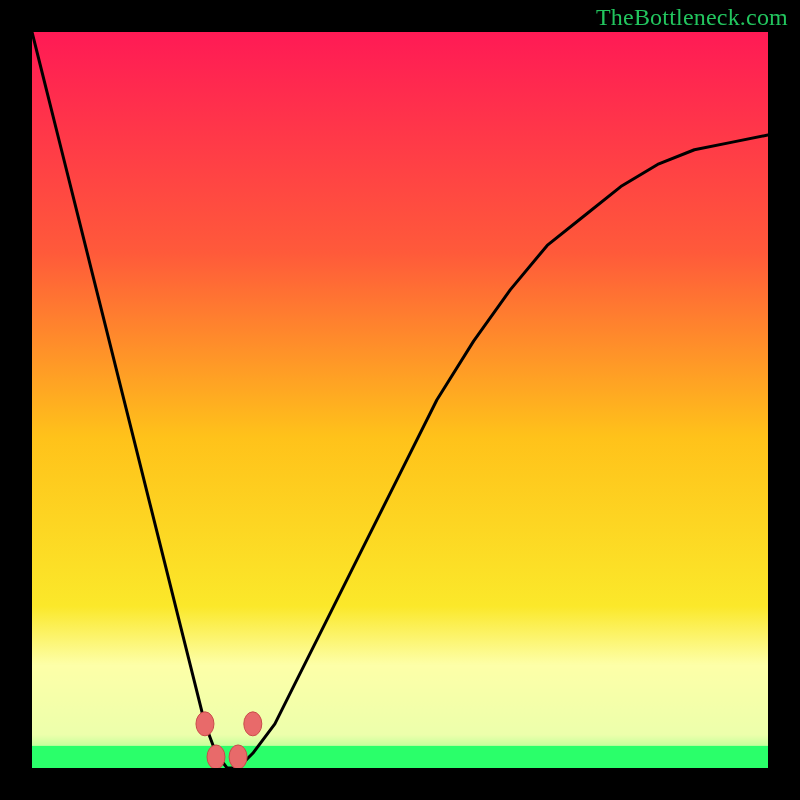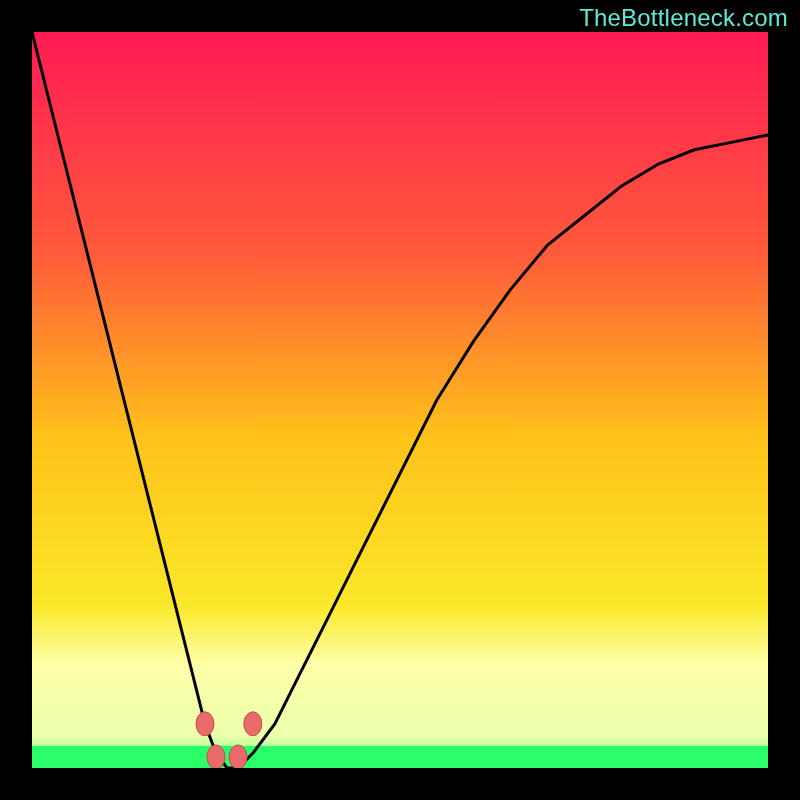--- a/index.html
+++ b/index.html
@@ -13,23 +13,23 @@
   .frame {
     position: relative;
     width: 800px;
     height: 800px;
     background: #000;
   }
   .watermark {
     position: absolute;
     top: 4px;
     right: 12px;
-    font-family: Liberation Sans, sans-serif;
+    font-family: Liberation Serif, serif;
     font-size: 24px;
-    color: #5eead4;
+    color: #22c55e;
     letter-spacing: 0.2px;
     font-weight: 500;
   }
   .plot-area {
     position: absolute;
     left: 32px;
     top: 32px;
     width: 736px;
     height: 736px;
   }

